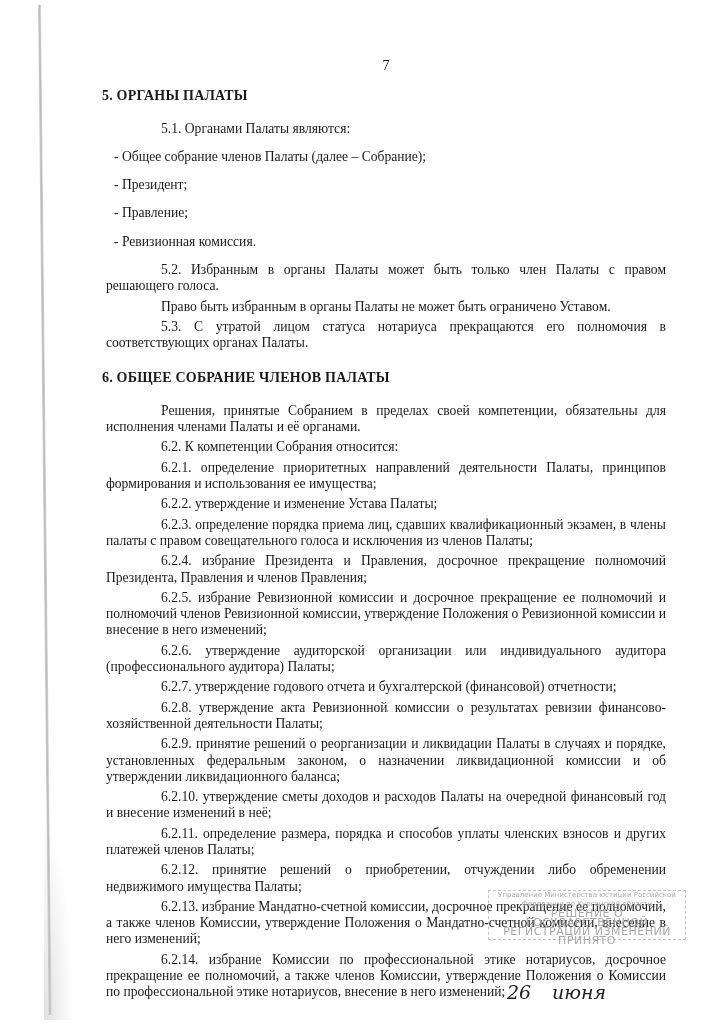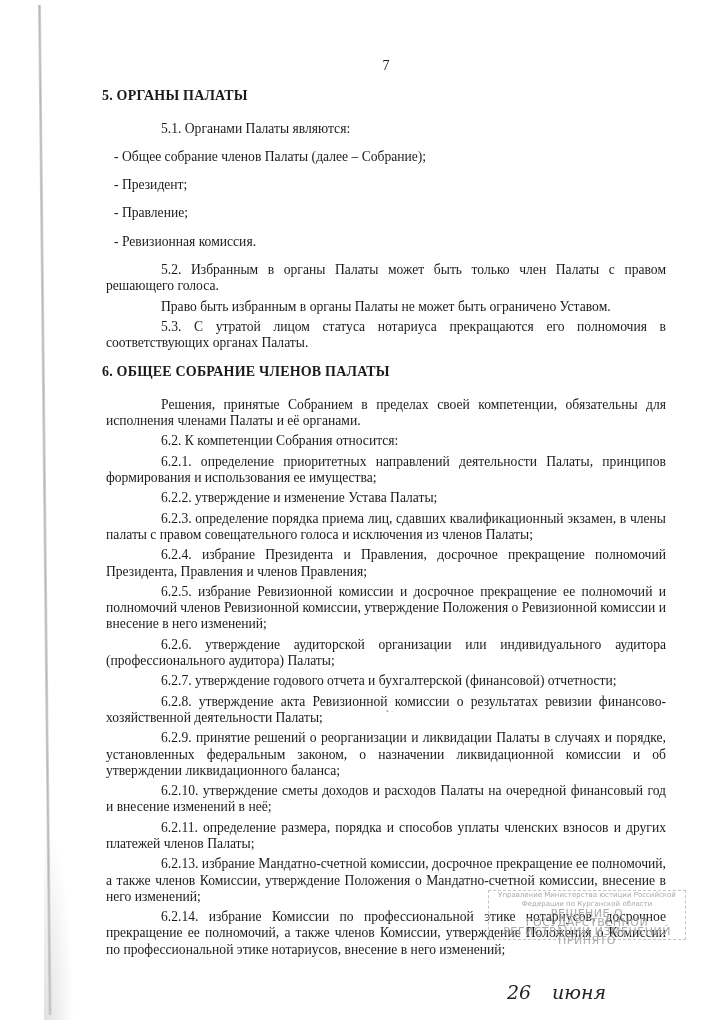--- a/index.html
+++ b/index.html
@@ -6,21 +6,21 @@
   body { width: 724px; height: 1024px; position: relative; overflow: hidden;
          font-family: "Liberation Serif", "DejaVu Serif", serif; color: #1a1a1a; }
   .binding { position: absolute; left: 38px; top: 5px; width: 3px; height: 1010px;
              background: linear-gradient(to right, #d6d6d6, #b8b8b8, #dcdcdc);
              transform: rotate(-0.6deg); transform-origin: top left; }
   .binding-shade { position: absolute; left: 44px; top: 820px; width: 30px; height: 200px;
              background: radial-gradient(ellipse at left bottom, rgba(200,200,200,0.55), rgba(255,255,255,0) 70%); }
   .page { position: absolute; left: 102px; top: 58px; width: 568px; font-size: 13.6px; line-height: 16.3px; }
   .page-number { text-align: center; font-size: 14px; margin-bottom: 14px; }
   h2 { font-size: 14px; font-weight: bold; text-align: left; margin: 0 0 16px 0; letter-spacing: 0.2px; }
-  h2.sec6 { margin-top: 12px; margin-bottom: 17px; }
+  h2.sec6 { margin-top: 18px; margin-bottom: 17px; }
   p { margin: 4px; text-align: justify; }
   p.ind { text-indent: 55px; }
   .list-item { margin: 12px; padding-left: 0; }
   .stamp { position: absolute; left: 488px; top: 890px; width: 196px; height: 48px;
            border: 1px dashed #c4c4c4; color: #a9a9a9; font-size: 7px; line-height: 9px;
            text-align: center; font-family: "DejaVu Sans", sans-serif; }
   .stamp .big { font-size: 11px; letter-spacing: 0.5px; }
   .hand { position: absolute; top: 981px; font-family: "DejaVu Serif", serif; font-style: italic;
           font-size: 19px; color: #222; }
   .hand.day { left: 507px; }
@@ -55,20 +55,21 @@
       <p class="ind">6.2.2. утверждение и изменение Устава Палаты;</p>
       <p class="ind">6.2.3. определение порядка приема лиц, сдавших квалификационный экзамен, в члены палаты с правом совещательного голоса и исключения из членов  Палаты;</p>
       <p class="ind">6.2.4. избрание Президента и Правления, досрочное прекращение полномочий Президента, Правления и членов Правления;</p>
       <p class="ind">6.2.5. избрание Ревизионной комиссии и досрочное прекращение ее полномочий и полномочий членов Ревизионной комиссии, утверждение Положения о Ревизионной комиссии и внесение в него изменений;</p>
       <p class="ind">6.2.6. утверждение аудиторской организации или индивидуального аудитора (профессионального аудитора) Палаты;</p>
       <p class="ind">6.2.7. утверждение годового отчета и бухгалтерской (финансовой) отчетности;</p>
       <p class="ind">6.2.8. утверждение акта Ревизионной комиссии о результатах ревизии финансово-хозяйственной деятельности Палаты;</p>
       <p class="ind">6.2.9. принятие решений о реорганизации и ликвидации Палаты в случаях и порядке, установленных федеральным законом, о назначении ликвидационной  комиссии и об утверждении ликвидационного баланса;</p>
       <p class="ind">6.2.10. утверждение сметы доходов и расходов Палаты на очередной финансовый год и внесение изменений в неё;</p>
       <p class="ind">6.2.11. определение размера, порядка и способов уплаты членских взносов и других платежей членов Палаты;</p>
+      <p class="ind">6.2.12. принятие решений о приобретении, отчуждении либо обременении недвижимого имущества Палаты;</p>
       <p class="ind">6.2.13. избрание  Мандатно-счетной  комиссии,  досрочное  прекращение  ее полномочий, а также  членов Комиссии, утверждение Положения о Мандатно-счетной комиссии, внесение в него изменений;</p>
       <p class="ind">6.2.14. избрание Комиссии по профессиональной этике нотариусов, досрочное прекращение ее полномочий, а также  членов Комиссии, утверждение Положения о Комиссии по профессиональной этике нотариусов, внесение в него изменений;</p>
     </div>
 </div>
 
 <span class="speck">• ·</span>
 
 <div class="stamp">
   <div>Управление Министерства юстиции Российской</div>
   <div>Федерации по Курганской области</div>

